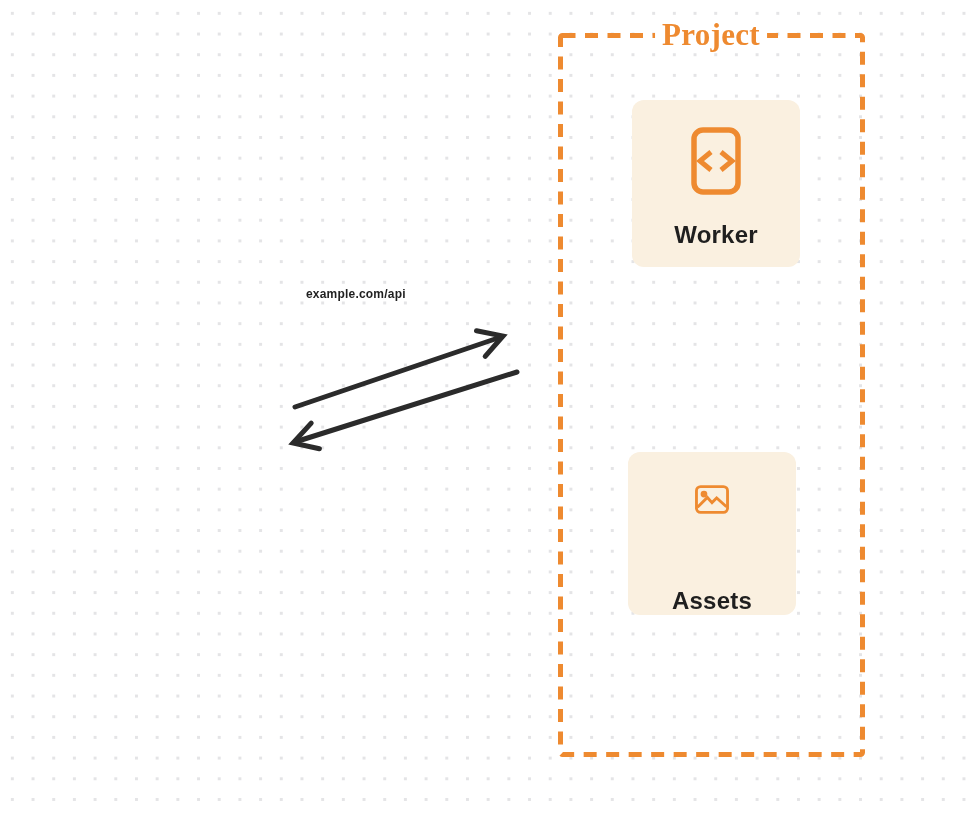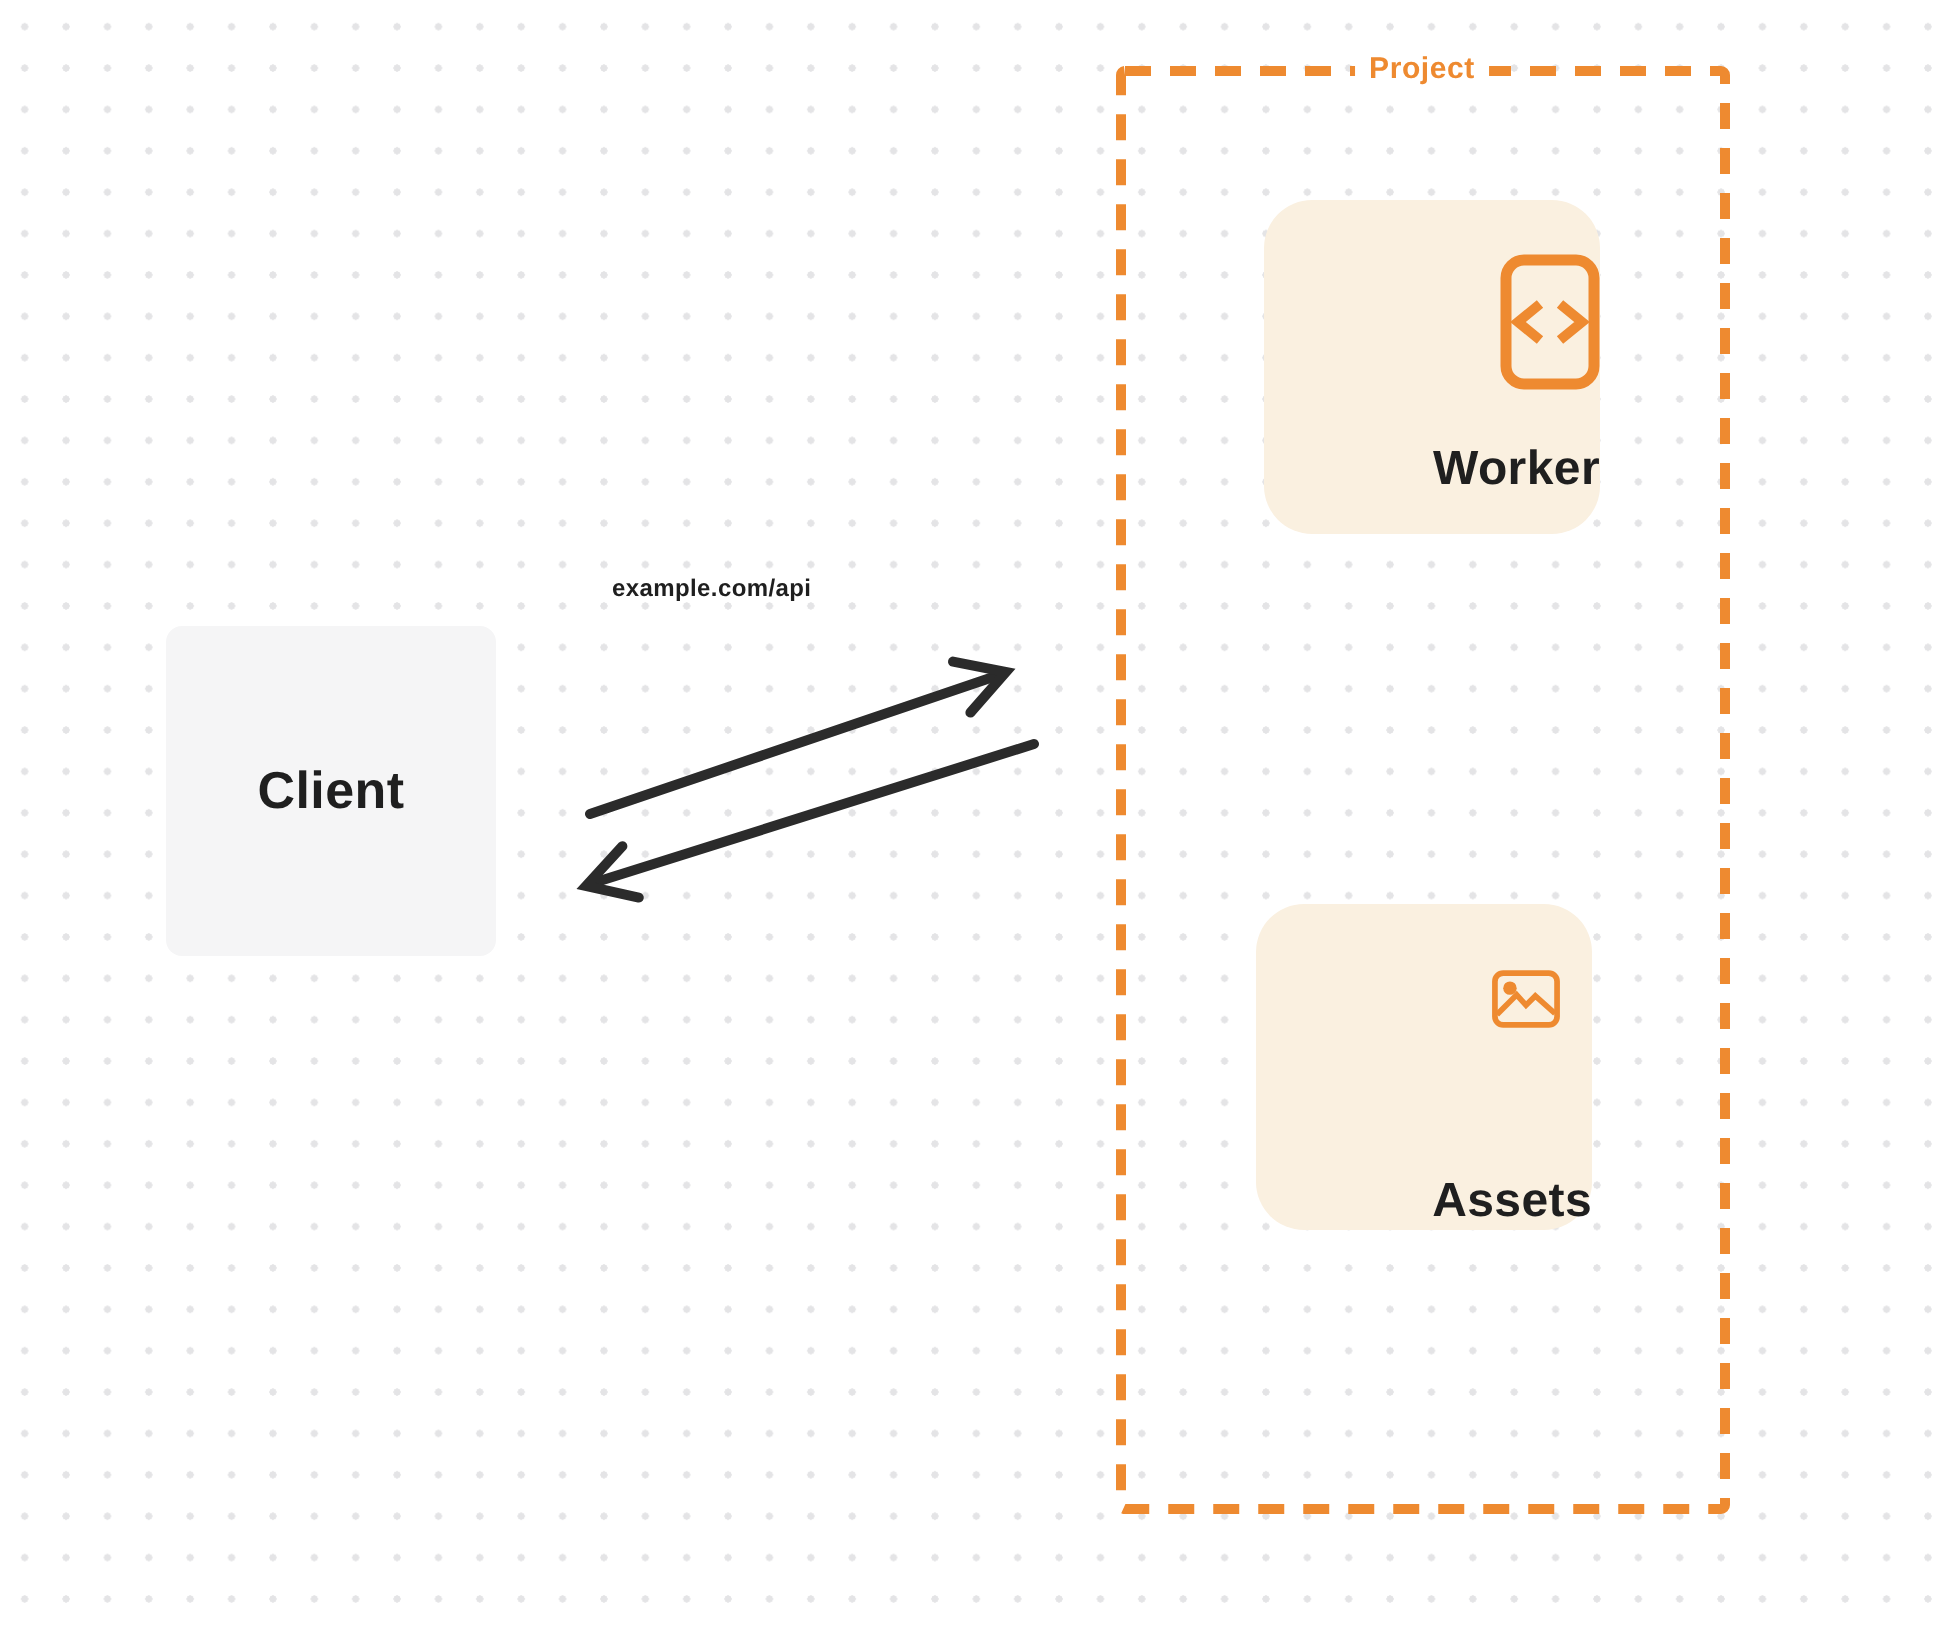--- a/index.html
+++ b/index.html
@@ -35,48 +35,45 @@
     position:absolute;left:306px;top:287px;
     font-size:12px;font-weight:700;color:var(--text-color);letter-spacing:.2px;
   }
   .arrows{position:absolute;left:0;top:0;}
   .arrow-stroke{stroke:var(--arrow-color);stroke-width:5;fill:none;
     stroke-linecap:round;stroke-linejoin:miter;}
   .project-border-svg{position:absolute;left:558px;top:33px;}
   .dash-stroke{stroke:var(--accent);stroke-width:5;fill:none;stroke-dasharray:13 9.5;}
   .project-label{
     position:absolute;left:711px;top:21px;transform:translateX(-50%);
-    font-size:15px;font-weight:700;color:var(--accent);
-    background:#ffffff;padding:0 7px;line-height:27px;letter-spacing:.3px;
+    font-size:31px;font-weight:700;color:var(--accent);
+    background:#ffffff;padding:0 7px;line-height:27px;letter-spacing:.3px;font-family:Liberation Serif, serif;
   }
   .node{
-    position:absolute;background:var(--node-bg);border-radius:24px;
-    display:flex;flex-direction:column;align-items:flex-end;
+    position:absolute;background:var(--node-bg);border-radius:12px;
+    display:flex;flex-direction:column;align-items:center;
   }
   .node.worker{left:632px;top:100px;width:168px;height:167px;padding-top:27px;box-sizing:border-box;}
   .node.assets{left:628px;top:452px;width:168px;height:163px;padding-top:33px;box-sizing:border-box;gap:45px;}
   .node.worker .node-label{margin-top:26px;}
   .node.assets .node-label{margin-top:28px;}
   .icon-stroke{stroke:var(--accent);fill:none;}
   .icon-fill{fill:var(--accent);}
   .file-tree{
     position:absolute;left:606px;top:620px;margin:0;
     font-family:"DejaVu Sans Mono", monospace;
     font-size:16px;line-height:21px;font-weight:700;color:#2A2A2A;
     white-space:pre;
   }
 </style>
 </head>
 <body>
 
 <div class="canvas">
 
-  <div class="client-box">
-    <span class="node-label">Client</span>
-  </div>
 
   <div class="request-label">example.com/api</div>
 
   <svg class="arrows" width="980" height="818" viewBox="0 0 980 818">
     <line class="arrow-stroke" x1="295" y1="407" x2="501" y2="337"></line>
     <polyline class="arrow-stroke" points="476.5,330.8 503,336 485.2,356.3"></polyline>
     <line class="arrow-stroke" x1="517" y1="372" x2="295" y2="442"></line>
     <polyline class="arrow-stroke" points="319.4,448.8 293,443 311.2,423.1"></polyline>
   </svg>
 

